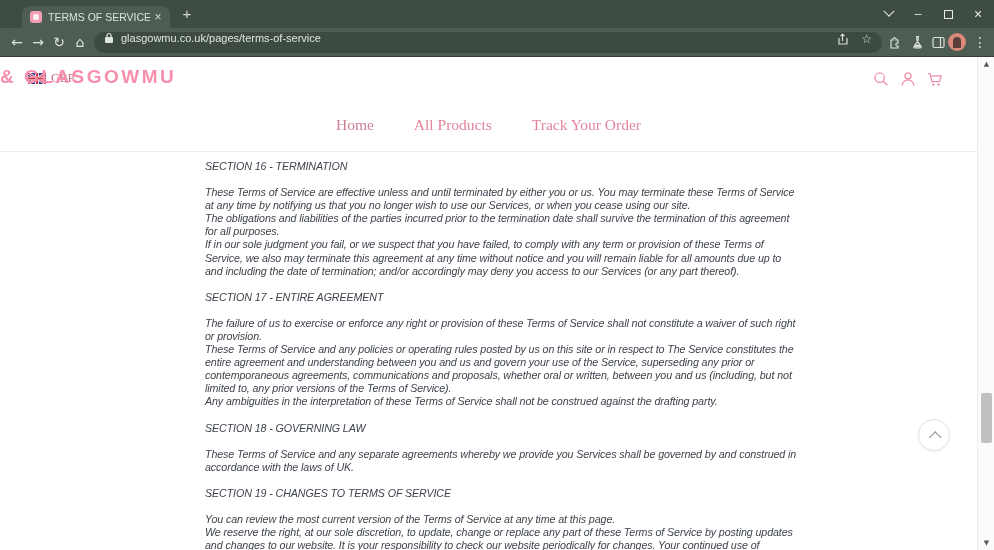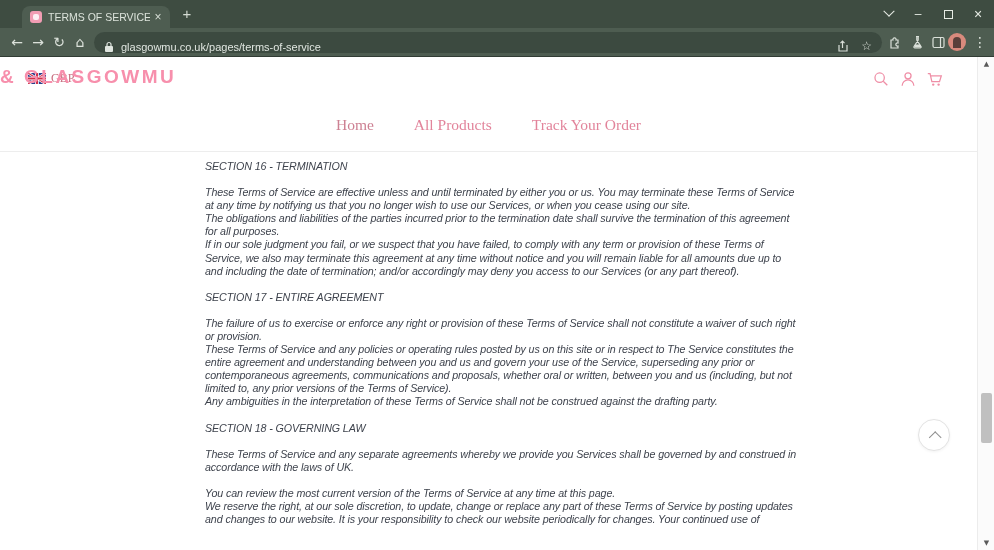--- a/index.html
+++ b/index.html
@@ -25,21 +25,21 @@
   .chev-down { width:8px; height:8px; border:solid #e6ebe4; border-width:0 0 1.4px 1.4px;
              transform:rotate(-45deg) translate(2px,-2px); }
   .max-box { width:9px; height:9px; border:1.2px solid #e6ebe4; }
 
   .toolbar { position:absolute; left:0; top:28px; width:994px; height:29px; background:#4e5d51;
              border-bottom:1px solid #313c34; }
   .tool-ic { position:absolute; top:3px; width:22px; height:22px; display:flex; align-items:center;
              justify-content:center; color:#dbe1da; font-size:14px;
              font-family:"DejaVu Sans", sans-serif; }
   .omnibox { position:absolute; left:94px; top:4px; width:788px; height:21px; border-radius:11px;
-             background:#3c4a40; display:flex; align-items:flex-end; padding:0 10px; }
+             background:#3c4a40; display:flex; align-items:flex-start; padding:0 10px; }
   .url-text { font-size:11px; color:#e0e6e0; margin-left:7px; flex:1; white-space:nowrap; overflow:hidden; }
   .omni-right { display:flex; align-items:center; gap:12px; color:#d8ded7; }
   .avatar { position:absolute; left:948px; top:5px; width:18px; height:18px; border-radius:50%;
              background:#d98a7d; overflow:hidden; }
   .avatar::after { content:""; position:absolute; left:5px; top:4px; width:8px; height:11px;
              background:#5a3f3a; border-radius:4px 4px 0 0; }
 
   
   .page { position:absolute; left:0; top:57px; width:994px; height:493px; background:#fff; }
   .currency { position:absolute; left:28px; top:14px; display:flex; align-items:center; gap:5px;
@@ -186,20 +186,21 @@
       <h3>SECTION 17 - ENTIRE AGREEMENT</h3>
       <p>The failure of us to exercise or enforce any right or provision of these Terms of Service shall not constitute a waiver of such right or provision.</p>
       <p>These Terms of Service and any policies or operating rules posted by us on this site or in respect to The Service constitutes the entire agreement and understanding between you and us and govern your use of the Service, superseding any prior or contemporaneous agreements, communications and proposals, whether oral or written, between you and us (including, but not limited to, any prior versions of the Terms of Service).</p>
       <p>Any ambiguities in the interpretation of these Terms of Service shall not be construed against the drafting party.</p>
     </section>
     <section>
       <h3>SECTION 18 - GOVERNING LAW</h3>
       <p>These Terms of Service and any separate agreements whereby we provide you Services shall be governed by and construed in accordance with the laws of UK.</p>
     </section>
     <section>
+      <h3>SECTION 19 - CHANGES TO TERMS OF SERVICE</h3>
       <p>You can review the most current version of the Terms of Service at any time at this page.</p>
       <p>We reserve the right, at our sole discretion, to update, change or replace any part of these Terms of Service by posting updates and changes to our website. It is your responsibility to check our website periodically for changes. Your continued use of</p>
     </section>
   </main>
 
   <div class="scrolltop">
     <span class="chev-up"></span>
   </div>
 
   <div class="scrollbar">

